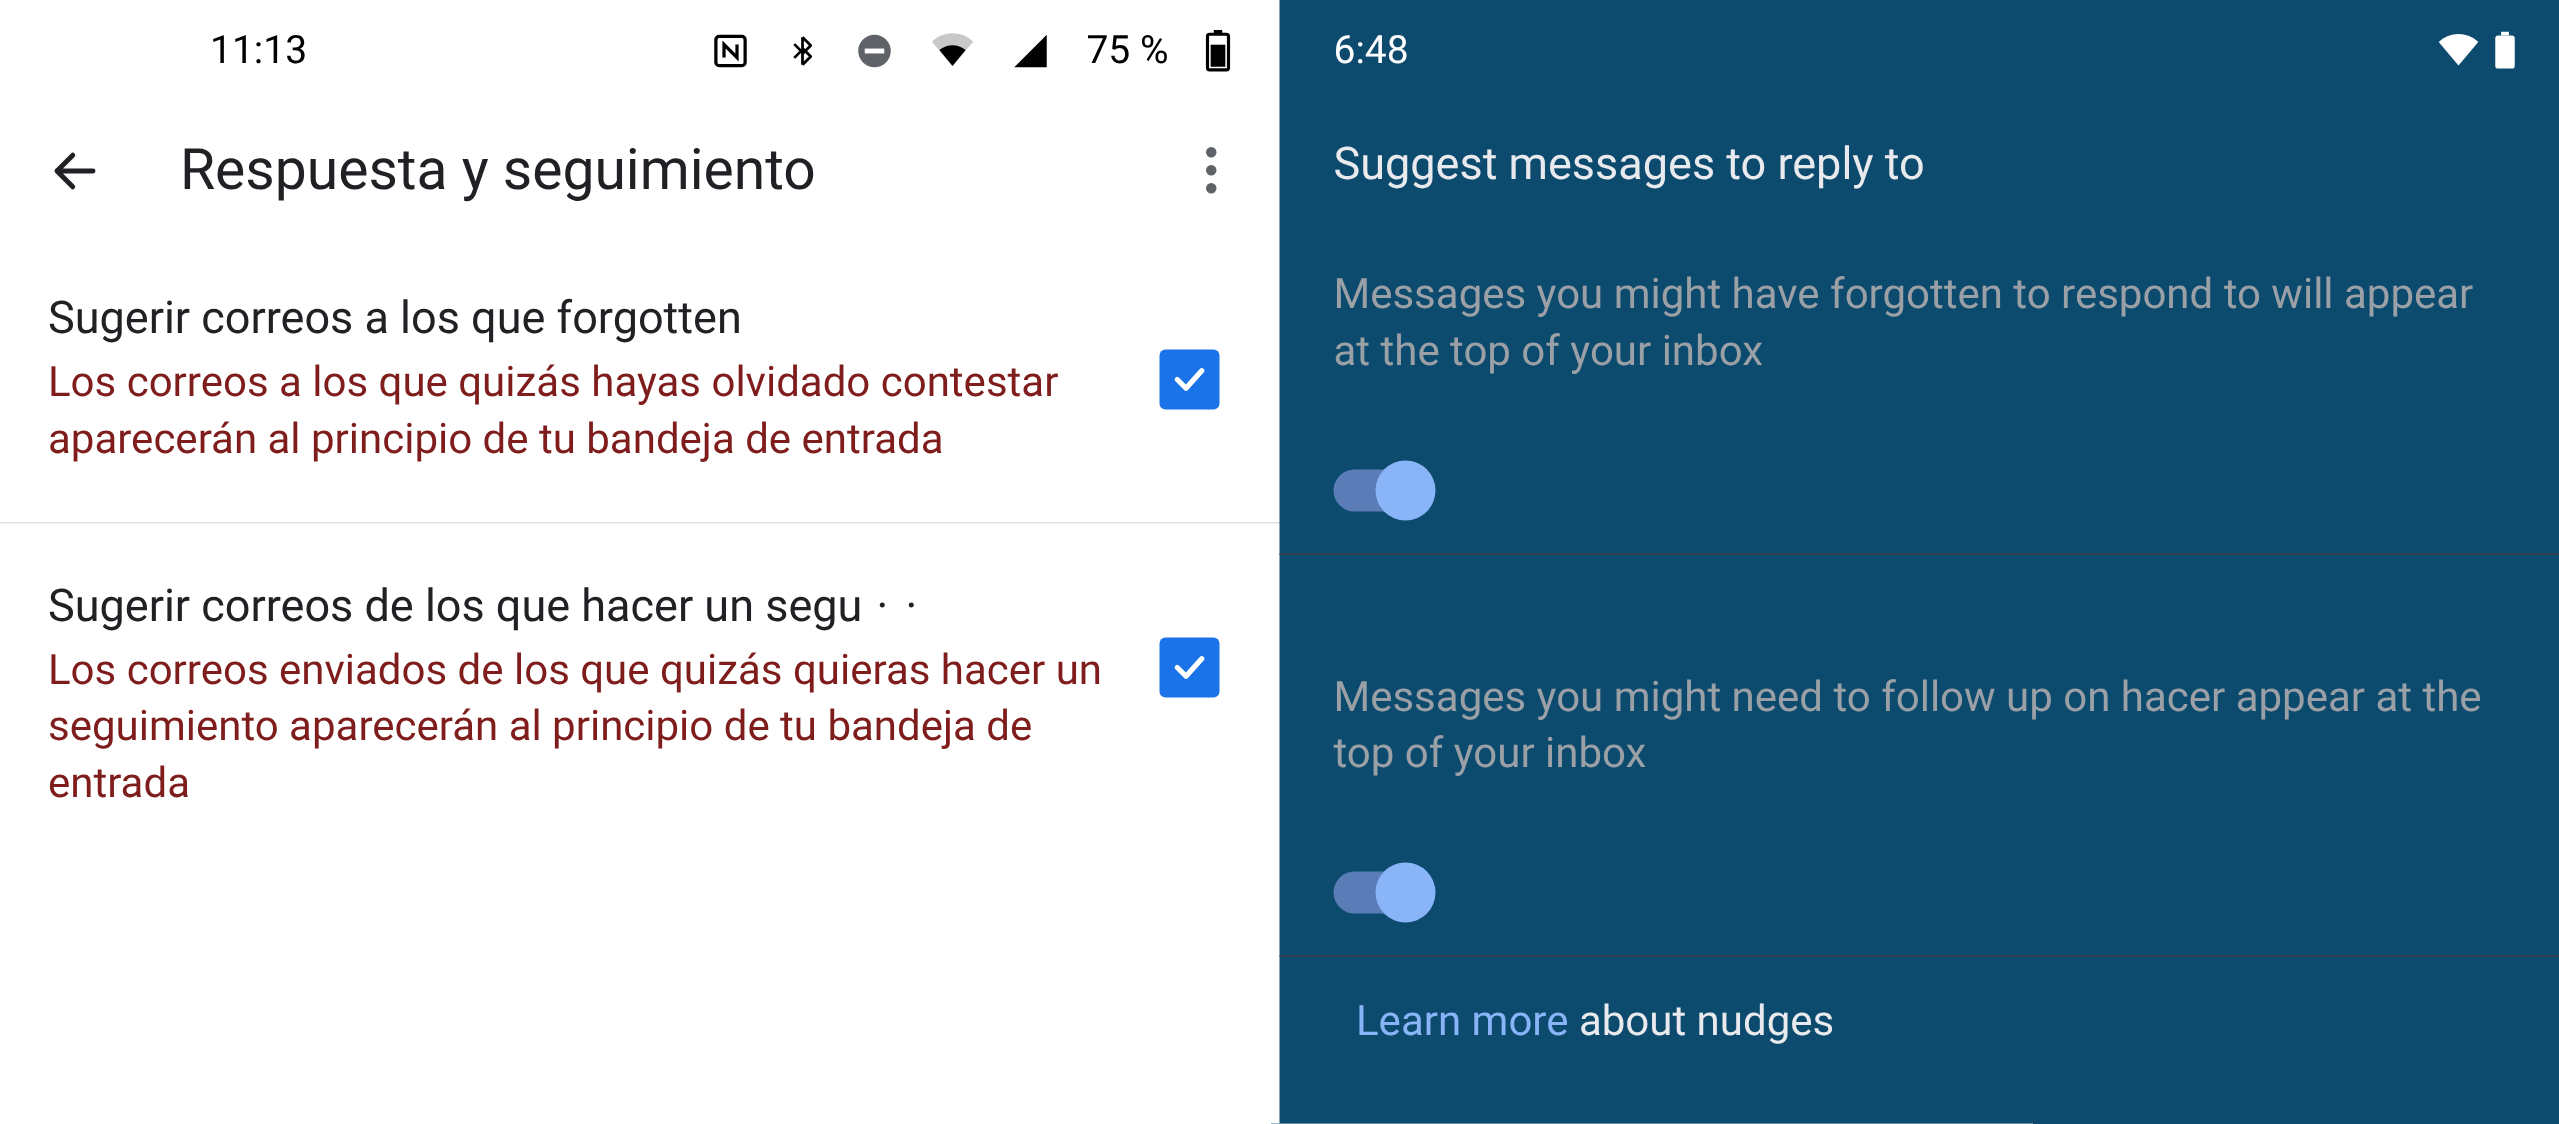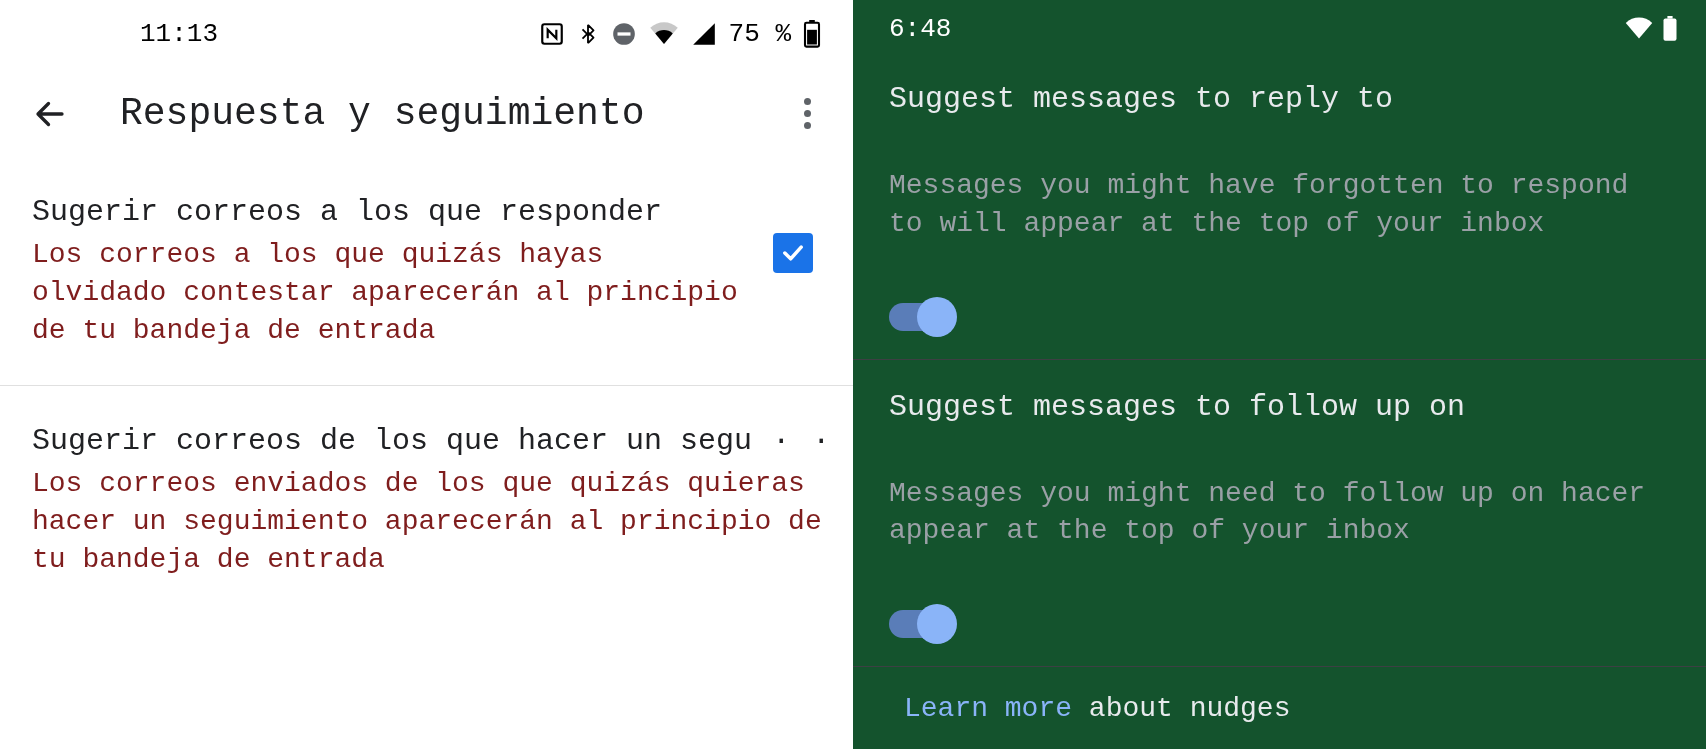--- a/index.html
+++ b/index.html
@@ -8,43 +8,42 @@
       display: flex;
       width: 1706px;
       height: 749px;
       overflow: hidden;
     }
     .screen {
       width: 50%;
       height: 100%;
       display: flex;
       flex-direction: column;
-      font-family: Liberation Mono, monospace;
     }
     .screen-left {
       background: #ffffff;
       color: #202124;
     }
     .screen-right {
-      background: #14532d;
+      background: #0c4a6e;
       color: #e8eaed;
     }
     
     .status-bar {
       display: flex;
       align-items: center;
       justify-content: space-between;
       padding: 14px 32px 8px 32px;
       font-size: 26px;
       height: 62px;
     }
     .screen-left .status-bar { color: #000; }
     .screen-right .status-bar { color: #fff; padding: 14px 28px 8px 36px; }
     .status-left { display: flex; align-items: center; gap: 8px; }
-    .status-right { display: flex; align-items: center; gap: 12px; }
+    .status-right { display: flex; align-items: center; gap: 24px; }
     .screen-left .status-left { margin-left: 108px; }
     .screen-right .status-left { margin-left: 0; }
     .screen-right .status-right { gap: 8px; }
     .ico { display: inline-flex; align-items: center; justify-content: center; }
     
     .app-bar {
       display: flex;
       align-items: center;
       padding: 28px 28px 28px 32px;
       gap: 52px;
@@ -189,21 +188,21 @@
     <div class="overflow-dots">
       <span></span>
         <span></span>
         <span></span>
     </div>
   </div>
 
   <div class="settings-list">
     <div class="setting-item">
       <div class="setting-text">
-        <div class="setting-title">Sugerir correos a los que responder</div>
+        <div class="setting-title">Sugerir correos a los que forgotten</div>
         <div class="setting-desc">Los correos a los que quizás hayas olvidado contestar aparecerán al principio de tu bandeja de entrada</div>
       </div>
       <div class="setting-control">
         <div class="checkbox">
           <svg width="28" height="28" viewBox="0 0 24 24">
               <path d="M5 12 L10 17 L19 7" fill="none" stroke="#fff" stroke-width="3" stroke-linecap="round" stroke-linejoin="round"></path>
             </svg>
         </div>
       </div>
     </div>
@@ -253,21 +252,20 @@
       </div>
       <div class="setting-control">
         <div class="toggle">
             <div class="toggle-thumb"></div>
           </div>
       </div>
     </div>
     <div class="divider-dark"></div>
     <div class="setting-item">
       <div class="setting-text">
-        <div class="setting-title">Suggest messages to follow up on</div>
         <div class="setting-desc">Messages you might need to follow up on hacer appear at the top of your inbox</div>
       </div>
       <div class="setting-control">
         <div class="toggle">
             <div class="toggle-thumb"></div>
           </div>
       </div>
     </div>
     <div class="divider-dark"></div>
     <div class="footer-link">

